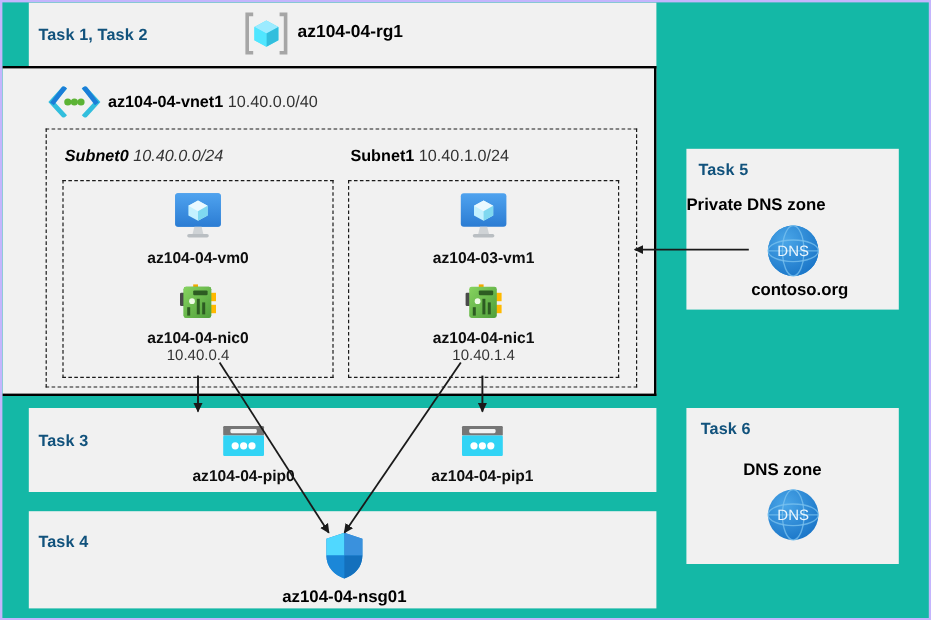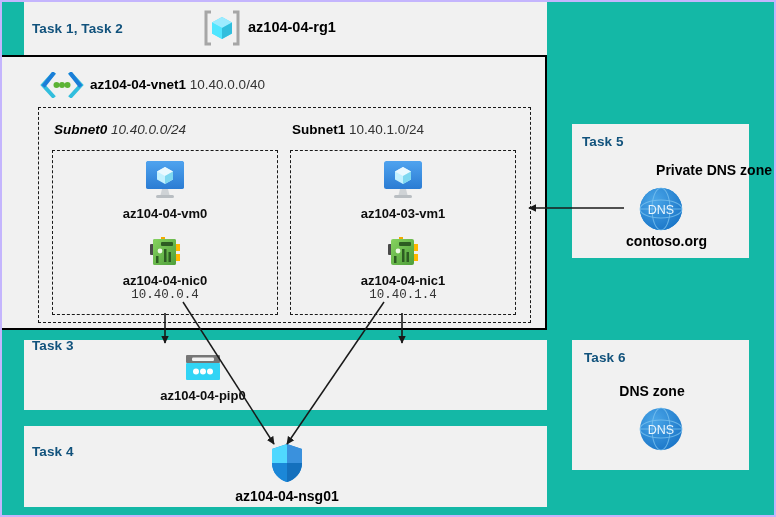--- a/index.html
+++ b/index.html
@@ -44,21 +44,21 @@
   }
   .hdr b{font-weight:bold;color:#000;}
   .hdr span.cidr{font-weight:normal;color:#333;}
 
   .node{position:absolute;text-align:center;white-space:nowrap;}
   .node .nm{
     font-weight:bold;font-size:13px;color:#0d0d0d;
     margin-top:2px;line-height:15px;
   }
   .node .ip{
-    font-weight:normal;font-size:12.5px;color:#333;line-height:15px;font-family:Liberation Mono, monospace;
+    font-weight:normal;font-size:12.5px;color:#333;line-height:15px;
   }
   .node .big{font-weight:bold;font-size:14px;color:#000;}
 
   .icn{display:block;margin:0 auto;}
 
   svg.lines{position:absolute;left:0;top:0;width:776px;height:517px;pointer-events:none;}
 </style>
 </head>
 <body>
 
@@ -199,56 +199,69 @@
         <rect x="16" y="14" width="2.5" height="13" fill="#2d5c22"></rect>
         <rect x="20.5" y="17" width="2.5" height="10" fill="#2d5c22"></rect>
         <rect x="8" y="21" width="2.5" height="7" fill="#2d5c22"></rect>
       </svg>
     </div>
     <div class="nm">az104-04-nic1</div>
     <div class="ip">10.40.1.4</div>
   </div>
 
   <div class="panel" style="left:22px;top:338px;width:523px;height:70px;"></div>
-  <div class="task-label" style="left:30px;top:336px;">Task 3</div>
+  <div class="task-label" style="left:30px;top:358px;">Task 3</div>
 
   <div class="node" style="left:101px;top:352px;width:200px;">
     <div class="icn">
       <svg viewBox="0 0 38 28" width="38" height="28">
         <rect x="2" y="1" width="34" height="8" rx="1" fill="#767676"></rect>
         <rect x="8" y="3.5" width="22" height="3.5" rx="1.2" fill="#f2f2f2"></rect>
         <rect x="2" y="9" width="34" height="17" rx="1" fill="#32d4f5"></rect>
         <circle cx="12" cy="17.5" r="3" fill="#ffffff"></circle>
         <circle cx="19" cy="17.5" r="3" fill="#ffffff"></circle>
         <circle cx="26" cy="17.5" r="3" fill="#ffffff"></circle>
       </svg>
     </div>
     <div class="nm">az104-04-pip0</div>
   </div>
 
+  <div class="node" style="left:300px;top:352px;width:200px;">
+    <div class="icn">
+      <svg viewBox="0 0 38 28" width="38" height="28">
+        <rect x="2" y="1" width="34" height="8" rx="1" fill="#767676"></rect>
+        <rect x="8" y="3.5" width="22" height="3.5" rx="1.2" fill="#f2f2f2"></rect>
+        <rect x="2" y="9" width="34" height="17" rx="1" fill="#32d4f5"></rect>
+        <circle cx="12" cy="17.5" r="3" fill="#ffffff"></circle>
+        <circle cx="19" cy="17.5" r="3" fill="#ffffff"></circle>
+        <circle cx="26" cy="17.5" r="3" fill="#ffffff"></circle>
+      </svg>
+    </div>
+    <div class="nm">az104-04-pip1</div>
+  </div>
 
   <div class="panel" style="left:22px;top:424px;width:523px;height:81px;"></div>
   <div class="task-label" style="left:30px;top:442px;">Task 4</div>
 
   <div class="node" style="left:185px;top:441px;width:200px;">
     <div class="icn">
       <svg viewBox="0 0 34 40" width="34" height="40">
         <path d="M17 1 L32 6 L32 20 C32 30 25 36.5 17 39 C9 36.5 2 30 2 20 L2 6 Z" fill="#1b87d8"></path>
         <path d="M17 1 L2 6 L2 20 L17 20 Z" fill="#50d8ff"></path>
         <path d="M17 1 L32 6 L32 20 L17 20 Z" fill="#3a91dd"></path>
         <path d="M2 20 L17 20 L17 39 C9 36.5 2 30 2 20 Z" fill="#1b87d8"></path>
         <path d="M32 20 L17 20 L17 39 C25 36.5 32 30 32 20 Z" fill="#1470bd"></path>
       </svg>
     </div>
     <div class="nm big">az104-04-nsg01</div>
   </div>
 
   <div class="panel" style="left:570px;top:122px;width:177px;height:134px;"></div>
   <div class="task-label" style="left:580px;top:132px;">Task 5</div>
-  <div style="position:absolute;left:570px;top:160px;width:200px;text-align:right;
+  <div style="position:absolute;left:570px;top:160px;width:200px;text-align:left;
               font-weight:bold;font-size:14px;color:#000;">Private DNS zone</div>
   <div class="node" style="left:570px;top:185px;width:177px;">
     <div class="icn" style="position:relative;width:44px;height:44px;">
       <svg viewBox="0 0 44 44" width="44" height="44">
         <circle cx="22" cy="22" r="21" fill="#1b87d8"></circle>
         <circle cx="22" cy="22" r="21" fill="url(#gd)"></circle>
         <defs>
           <radialGradient id="gd" cx=".35" cy=".3" r=".85">
             <stop offset="0" stop-color="#4aa6e8"></stop>
               <stop offset="1" stop-color="#1570c4"></stop>

